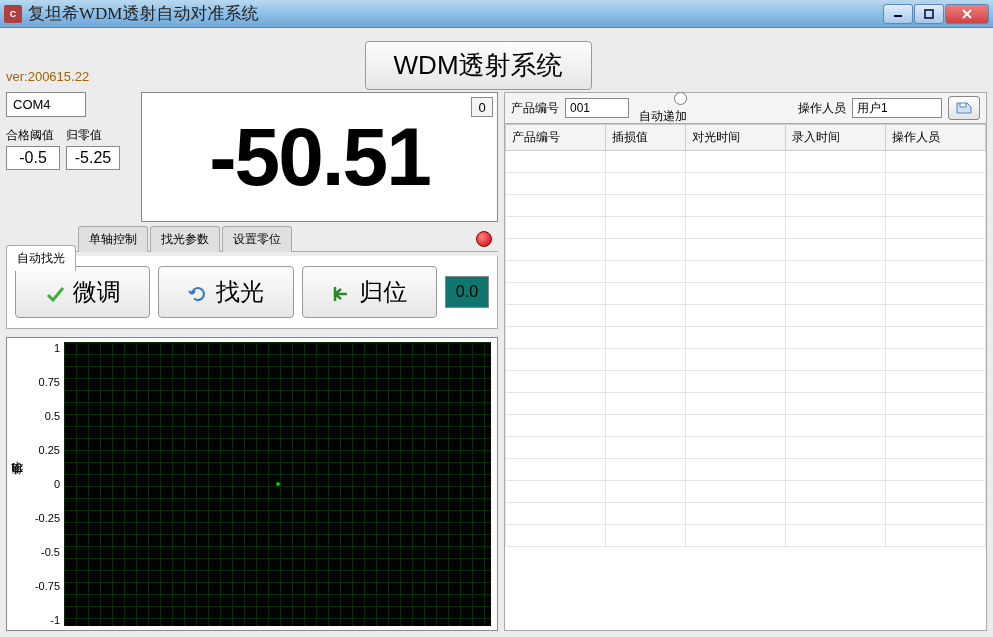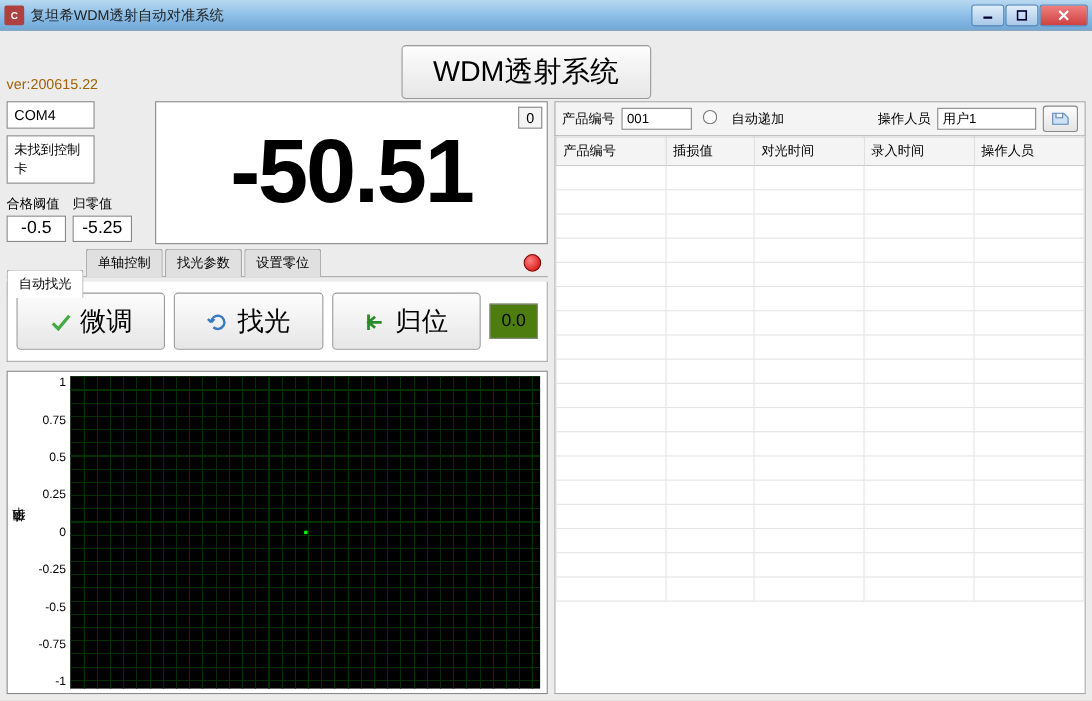--- a/index.html
+++ b/index.html
@@ -19,21 +19,21 @@
       align-items: center;
       padding: 0 4px;
       border-bottom: 1px solid #5a88b8;
     }
     .titlebar .app-icon {
       width: 18px; height: 18px; margin-right: 6px;
       background: #b04040; border-radius: 2px;
       display: flex; align-items: center; justify-content: center;
       color: #fff; font-size: 9px; font-weight: bold;
     }
-    .titlebar .title-text { flex: 1; font-size: 13px; color: #222; }
+    .titlebar .title-text { flex: 1; font-size: 17px; color: #222; font-family: Liberation Serif, serif; }
     .win-btns { display: flex; gap: 0; }
     .win-btn {
       width: 30px; height: 20px; margin-left: 1px;
       background: linear-gradient(to bottom, #e0eefb, #a8c8e8);
       border: 1px solid #5a88b8; border-radius: 3px;
       display: flex; align-items: center; justify-content: center;
       font-size: 11px; color: #003; cursor: pointer;
     }
     .win-btn.close { background: linear-gradient(to bottom, #f08080, #d04040); color: #fff; width: 44px; }
     .win-btn.close svg { stroke: #fff; }
@@ -103,21 +103,21 @@
     .big-btn {
       flex: 1; height: 52px; font-size: 24px;
       background: linear-gradient(to bottom, #fdfdfd, #e6e6e6);
       border: 1px solid #999; border-radius: 4px; cursor: pointer;
       display: flex; align-items: center; justify-content: center; gap: 8px;
     }
     .big-btn .ic { width: 20px; height: 20px; }
     .numbox {
       width: 44px; height: 32px; border: 1px solid #888;
       display: flex; align-items: center; justify-content: center;
-      font-size: 16px; background: #4d7c0f;
+      font-size: 16px; background: #0f766e;
     }
     
     .chart-wrap {
       flex: 1; border: 1px solid #888; background: #fff;
       display: flex; margin-top: 4px; min-height: 0;
     }
     .chart-ylabel {
       writing-mode: vertical-rl; transform: rotate(180deg);
       font-size: 12px; padding: 4px 2px; text-align: center;
     }
@@ -141,21 +141,21 @@
       display: flex; align-items: center; padding: 0 6px; gap: 6px;
     }
     .right-header label { font-size: 12px; }
     .right-header input[type="text"] { width: 64px; height: 20px; border: 1px solid #888; padding: 0 4px; font-size: 12px; }
     .right-header input.userfield { width: 90px; }
     .sync-btn {
       width: 32px; height: 24px; border: 1px solid #888; border-radius: 3px;
       background: linear-gradient(to bottom, #fdfdfd, #e4e4e4); cursor: pointer;
       display: flex; align-items: center; justify-content: center;
     }
-    .radio-wrap { display: flex; align-items: flex-start; gap: 13px; margin-left: 4px; }
+    .radio-wrap { display: flex; align-items: flex-end; gap: 3px; margin-left: 4px; flex-direction: column; }
     .table-wrap {
       flex: 1; border: 1px solid #aaa; border-top: none; background: #fff;
       overflow: auto;
     }
     table { width: 100%; border-collapse: collapse; font-size: 12px; }
     th {
       background: #f4f4f4; border: 1px solid #ccc; padding: 4px 6px; text-align: left;
       font-weight: normal; position: sticky; top: 0;
     }
     td { border: 1px solid #e4e4e4; height: 22px; }
@@ -193,21 +193,20 @@
     <div style="width:120px"></div>
   </div>
 
   <div class="content-row">
 
     <div class="left-col">
       <div class="left-upper">
         <div style="display:flex;flex-direction:column;gap:4px;">
           <div class="ctrl-stack">
             <button class="com-btn">COM4</button>
-            <button class="card-btn">未找到控制卡</button>
           </div>
           <div class="thresh-row">
             <div class="thresh-block">
               <span class="thresh-label">合格阈值</span>
               <input class="thresh-input" value="-0.5" style="">
             </div>
             <div class="thresh-block">
               <span class="thresh-label">归零值</span>
               <input class="thresh-input" value="-5.25" style="">
             </div>

